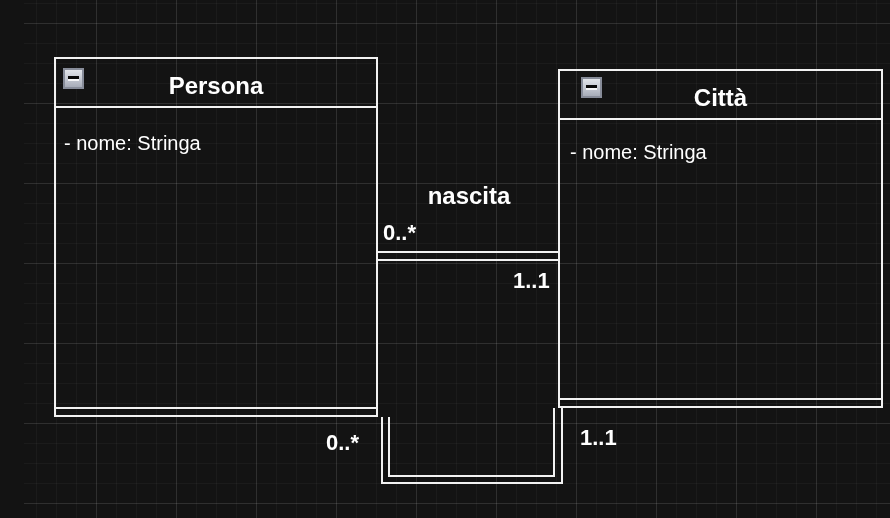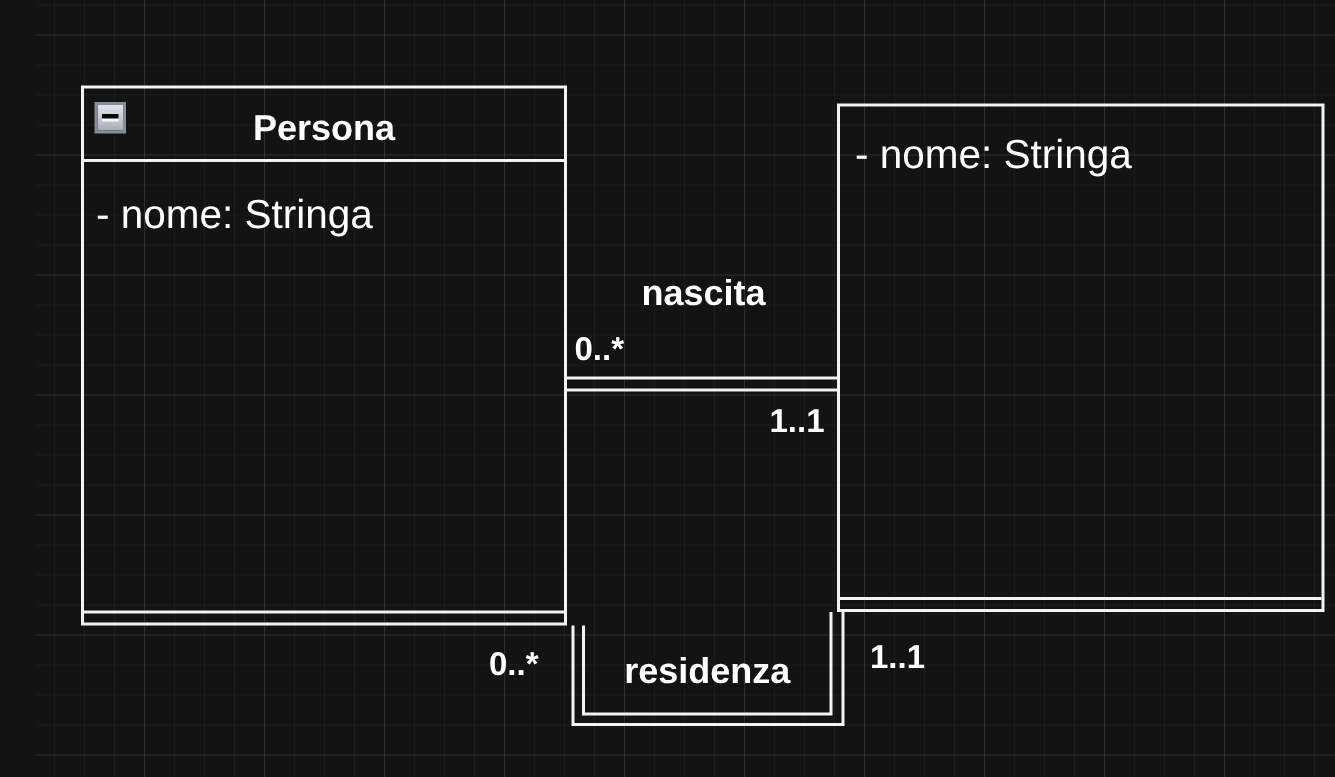--- a/index.html
+++ b/index.html
@@ -65,21 +65,21 @@
   }
   .minus-bar {
     display: block;
     width: 11px;
     height: 3px;
     background: #0a0a0a;
     box-shadow: 0 2px 0 rgba(255,255,255,0.85);
     margin-top: -2px;
   }
   .uml-attrs {
-    font-size: 27px;
+    font-size: 20px;
     line-height: 29px;
     text-align: left;
   }
   .footer-line {
     position: absolute;
     left: 0; right: 0;
     bottom: 6px;
     height: 0;
     border-top: 2px solid #f2f2f2;
   }
@@ -115,27 +115,32 @@
       </span>
       <span class="title-text">Persona</span>
     </div>
     <div class="uml-attrs" style="padding:21px 10px 0 8px;">
       <div>- nome: Stringa</div>
     </div>
     <div class="footer-line"></div>
   </div>
 
   <div class="uml-class" style="left:534px; top:69px; width:325px; height:339px;">
+    <div class="uml-title">
+      <span class="collapse-btn" style="left:21px; top:6px;">
+        <span class="minus-bar"></span>
+      </span>
+      <span class="title-text">Città</span>
+    </div>
     <div class="uml-attrs" style="padding:18px 10px 0 10px;">
       <div>- nome: Stringa</div>
     </div>
     <div class="footer-line"></div>
   </div>
 
   <div class="edge-label assoc-name" style="left:354px; top:182px; width:182px;">nascita</div>
   <div class="edge-label mult" style="left:359px; top:220px;">0..*</div>
   <div class="edge-label mult" style="left:489px; top:268px;">1..1</div>
 
-  <div class="edge-label assoc-name" style="left:364px; top:434px; width:167px;">residenza</div>
   <div class="edge-label mult" style="left:302px; top:430px;">0..*</div>
   <div class="edge-label mult" style="left:556px; top:425px;">1..1</div>
 
 </div>
 
 </body></html>

